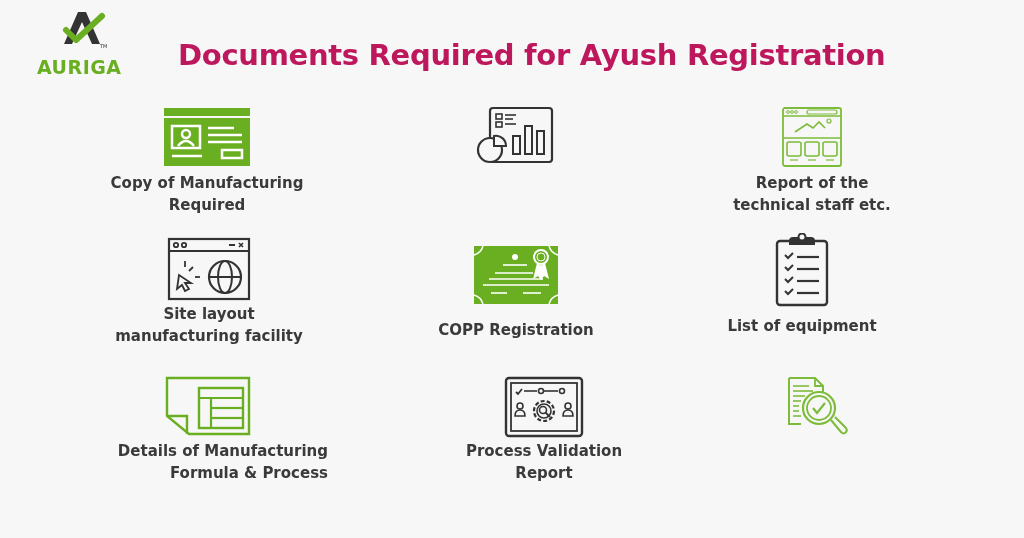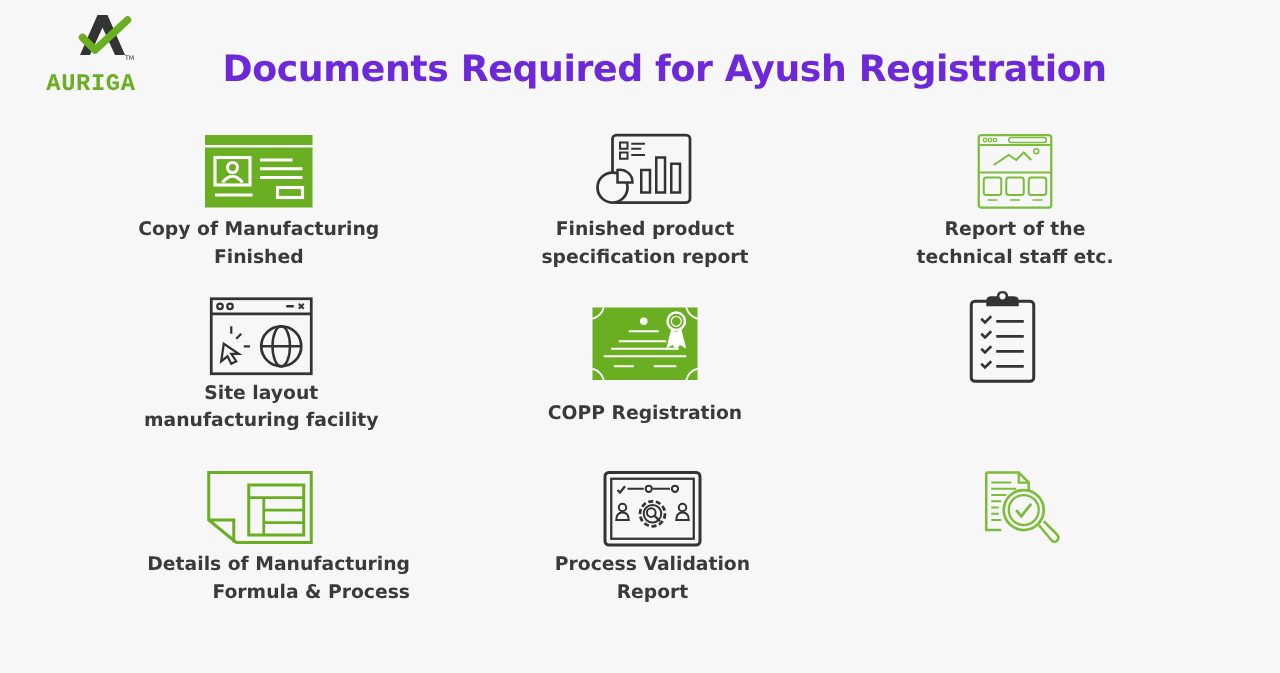--- a/index.html
+++ b/index.html
@@ -5,25 +5,25 @@
   html, body { margin: 0; padding: 0; }
   body {
     width: 1024px; height: 538px; background: #f7f7f7;
     font-family: "DejaVu Sans", sans-serif; color: #333333;
     position: relative; overflow: hidden;
   }
   .logo { position: absolute; left: 30px; top: 8px; width: 100px; height: 70px; }
   .logo-mark { position: absolute; left: 26px; top: 0; width: 52px; height: 42px; }
   .logo-text {
     position: absolute; left: 7px; top: 48px; font-size: 19px; font-weight: bold;
-    color: #6aae21; letter-spacing: 0.5px; font-family: Liberation Mono, monospace;
+    color: #6aae21; letter-spacing: 0.5px;
   }
   .title {
     position: absolute; left: 178px; top: 38px; font-size: 29px; font-weight: bold;
-    color: #6d28d9; letter-spacing: -0.3px; white-space: nowrap; text-align: right;
+    color: #be185d; letter-spacing: -0.3px; white-space: nowrap; text-align: right;
   }
   .item { position: absolute; width: 240px; text-align: center; }
   .item svg { display: block; margin: 0 auto; }
   .label {
     font-size: 15px; font-weight: bold; color: #3a3a3a; line-height: 22px;
     white-space: pre-line;
   }
 </style>
 </head>
 <body>
@@ -46,39 +46,37 @@
     <rect x="10" y="20" width="28" height="22" fill="none" stroke="#fff" stroke-width="2.5"></rect>
     <circle cx="24" cy="28" r="4" fill="none" stroke="#fff" stroke-width="2.5"></circle>
     <path d="M16 40 Q24 30 32 40" fill="none" stroke="#fff" stroke-width="2.5"></path>
     <line x1="10" y1="50" x2="40" y2="50" stroke="#fff" stroke-width="2.5"></line>
     <line x1="46" y1="22" x2="72" y2="22" stroke="#fff" stroke-width="2.5"></line>
     <line x1="46" y1="29" x2="80" y2="29" stroke="#fff" stroke-width="2.5"></line>
     <line x1="46" y1="36" x2="80" y2="36" stroke="#fff" stroke-width="2.5"></line>
     <rect x="60" y="44" width="20" height="8" fill="none" stroke="#fff" stroke-width="2.5"></rect>
   </svg>
   <div class="label" style="margin-top:4px;">Copy of Manufacturing
-Finished</div>
+Required</div>
 </div>
 
 <div class="item" style="left:396px; top:106px;">
   <svg width="80" height="62" viewBox="0 0 80 62">
     <rect x="14" y="2" width="62" height="54" rx="3" fill="none" stroke="#333" stroke-width="2.2"></rect>
     <rect x="20" y="8" width="6" height="5" fill="none" stroke="#333" stroke-width="1.6"></rect>
     <rect x="20" y="16" width="6" height="5" fill="none" stroke="#333" stroke-width="1.6"></rect>
     <line x1="29" y1="9" x2="40" y2="9" stroke="#333" stroke-width="1.6"></line>
     <line x1="29" y1="13" x2="37" y2="13" stroke="#333" stroke-width="1.6"></line>
     <line x1="29" y1="18" x2="40" y2="18" stroke="#333" stroke-width="1.6"></line>
     <rect x="37" y="30" width="7" height="18" fill="none" stroke="#333" stroke-width="2"></rect>
     <rect x="49" y="20" width="7" height="28" fill="none" stroke="#333" stroke-width="2"></rect>
     <rect x="61" y="25" width="7" height="23" fill="none" stroke="#333" stroke-width="2"></rect>
     <circle cx="14" cy="44" r="12" fill="#f7f7f7" stroke="#333" stroke-width="2.2"></circle>
     <path d="M18 30 A10 10 0 0 1 30 40 L18 40 Z" fill="#f7f7f7" stroke="#333" stroke-width="2"></path>
   </svg>
-  <div class="label" style="margin-top:4px;">Finished product
-specification report</div>
 </div>
 
 <div class="item" style="left:692px; top:106px;">
   <svg width="62" height="62" viewBox="0 0 62 62">
     <rect x="2" y="2" width="58" height="58" rx="2" fill="none" stroke="#7cbc3a" stroke-width="1.8"></rect>
     <line x1="2" y1="10" x2="60" y2="10" stroke="#7cbc3a" stroke-width="1.6"></line>
     <circle cx="7" cy="6" r="1.4" fill="none" stroke="#7cbc3a" stroke-width="1"></circle>
     <circle cx="11" cy="6" r="1.4" fill="none" stroke="#7cbc3a" stroke-width="1"></circle>
     <circle cx="15" cy="6" r="1.4" fill="none" stroke="#7cbc3a" stroke-width="1"></circle>
     <rect x="26" y="4" width="30" height="4" rx="2" fill="none" stroke="#7cbc3a" stroke-width="1.2"></rect>
@@ -146,37 +144,38 @@
     <circle cx="29" cy="4" r="3.5" fill="#f7f7f7" stroke="#333" stroke-width="2"></circle>
     <polyline points="12,22 15,25 20,20" fill="none" stroke="#333" stroke-width="2"></polyline>
     <line x1="24" y1="24" x2="46" y2="24" stroke="#333" stroke-width="2.2"></line>
     <polyline points="12,34 15,37 20,32" fill="none" stroke="#333" stroke-width="2"></polyline>
     <line x1="24" y1="36" x2="46" y2="36" stroke="#333" stroke-width="2.2"></line>
     <polyline points="12,46 15,49 20,44" fill="none" stroke="#333" stroke-width="2"></polyline>
     <line x1="24" y1="48" x2="46" y2="48" stroke="#333" stroke-width="2.2"></line>
     <polyline points="12,58 15,61 20,56" fill="none" stroke="#333" stroke-width="2"></polyline>
     <line x1="24" y1="60" x2="46" y2="60" stroke="#333" stroke-width="2.2"></line>
   </svg>
+  <div class="label" style="margin-top:8px;">List of equipment</div>
 </div>
 
 <div class="item" style="left:88px; top:376px;">
   <svg width="86" height="62" viewBox="0 0 86 62">
     <path d="M2 2 L84 2 L84 58 L24 58 L2 40 Z" fill="none" stroke="#6aae21" stroke-width="2.4"></path>
     <path d="M2 40 L22 40 L22 58" fill="none" stroke="#6aae21" stroke-width="2.4"></path>
     <rect x="34" y="12" width="44" height="40" fill="none" stroke="#6aae21" stroke-width="2.4"></rect>
     <line x1="34" y1="22" x2="78" y2="22" stroke="#6aae21" stroke-width="2.2"></line>
     <line x1="46" y1="22" x2="46" y2="52" stroke="#6aae21" stroke-width="2.2"></line>
     <line x1="46" y1="32" x2="78" y2="32" stroke="#6aae21" stroke-width="2.2"></line>
     <line x1="46" y1="42" x2="78" y2="42" stroke="#6aae21" stroke-width="2.2"></line>
   </svg>
   <div class="label" style="margin-top:2px;text-align:right;">Details of Manufacturing
 Formula &amp; Process</div>
 </div>
 
-<div class="item" style="left:402px; top:376px;">
+<div class="item" style="left:424px; top:376px;">
   <svg width="80" height="62" viewBox="0 0 80 62">
     <rect x="2" y="2" width="76" height="58" rx="3" fill="none" stroke="#333" stroke-width="2.4"></rect>
     <rect x="7" y="7" width="66" height="48" fill="none" stroke="#333" stroke-width="1.8"></rect>
     <polyline points="12,16 14,18 18,13" fill="none" stroke="#333" stroke-width="1.8"></polyline>
     <line x1="20" y1="15" x2="33" y2="15" stroke="#333" stroke-width="1.6"></line>
     <circle cx="37" cy="15" r="2.5" fill="none" stroke="#333" stroke-width="1.6"></circle>
     <line x1="40" y1="15" x2="54" y2="15" stroke="#333" stroke-width="1.6"></line>
     <circle cx="58" cy="15" r="2.5" fill="none" stroke="#333" stroke-width="1.6"></circle>
     <circle cx="16" cy="30" r="3" fill="none" stroke="#333" stroke-width="1.6"></circle>
     <path d="M11 40 Q11 34 16 34 Q21 34 21 40 Z" fill="none" stroke="#333" stroke-width="1.6"></path>

